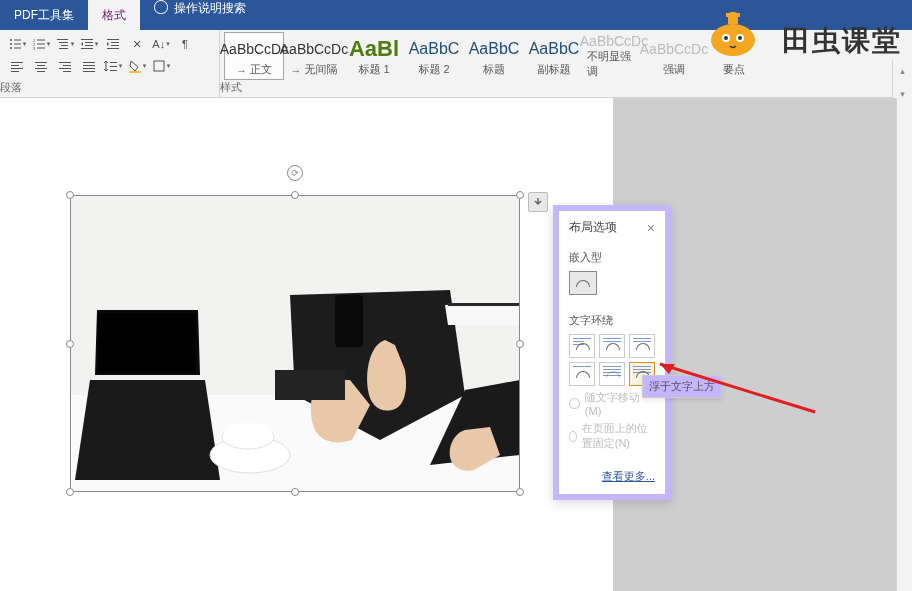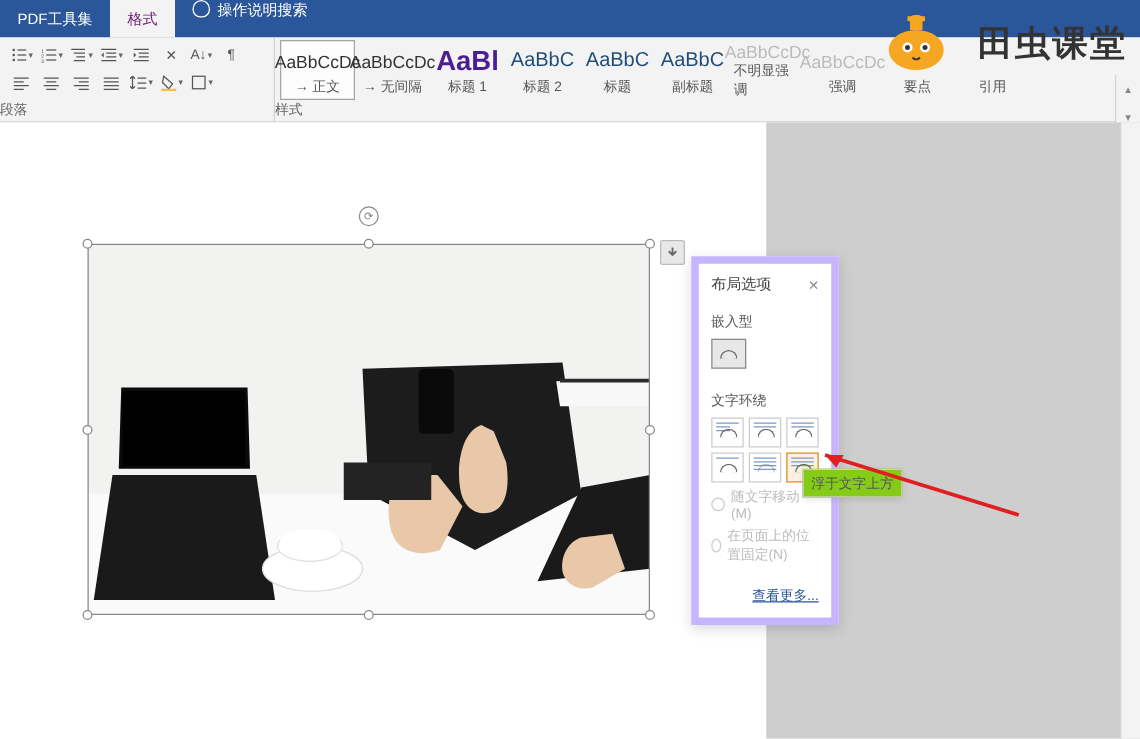--- a/index.html
+++ b/index.html
@@ -13,21 +13,21 @@
 .para-group{width:220px;border-right:1px solid #d4d4d4;padding:4px 6px;position:relative}
 .para-row{display:flex;gap:2px;margin-bottom:2px}
 .pbtn{width:22px;height:20px;display:flex;align-items:center;justify-content:center;font-size:11px;color:#555;border:1px solid transparent}
 .pbtn svg{width:14px;height:14px}
 .pbtn.dd::after{content:"▾";font-size:7px;margin-left:1px;color:#666}
 .group-label{position:absolute;bottom:2px;left:0;right:0;font-size:11px;color:#666}
 .styles-group{flex:1;padding:2px 4px;position:relative;display:flex}
 .style-box{width:60px;height:48px;border:1px solid transparent;display:flex;flex-direction:column;align-items:center;justify-content:center;font-size:10px;color:#888;padding:2px}
 .style-box.sel{border:1px solid #a5a5a5;background:#fdfdfd}
 .style-sample{font-size:14px;color:#333;height:26px;display:flex;align-items:center}
-.style-sample.big{font-size:22px;font-weight:bold;color:#4c1d95}
+.style-sample.big{font-size:22px;font-weight:bold;color:#4d7c0f}
 .style-sample.med{font-size:16px;color:#1f4e79}
 .style-sample.gray{color:#bbb}
 .style-name{font-size:11px;color:#555}
 .doc-area{position:absolute;top:98px;left:0;width:613px;height:493px;background:#fff}
 .gray-area{position:absolute;top:98px;left:613px;right:0;height:493px;background:#cecece}
 .ruler-right{position:absolute;top:98px;right:0;width:16px;height:493px;background:#f3f3f3;border-left:1px solid #d4d4d4}
 .image-sel{position:absolute;top:195px;left:70px;width:450px;height:297px}
 .sel-border{position:absolute;inset:0;border:1px solid #888}
 .handle{width:8px;height:8px;background:#fff;border:1px solid #888;border-radius:50%;position:absolute}
 .h-tl{top:-4px;left:-4px}.h-tc{top:-4px;left:calc(50% - 4px)}.h-tr{top:-4px;right:-4px}
@@ -42,27 +42,27 @@
 .lp-section{padding:6px 10px 8px;color:#555}
 .lp-label{font-size:11px;margin-bottom:6px;display:block}
 .opt-row{display:flex;gap:4px;margin-bottom:4px}
 .wrap-opt{width:28px;height:24px;border:1px solid #ccc;background:#fff;position:relative;cursor:pointer}
 .wrap-opt.sel{background:#e8e8e8;border-color:#888}
 .wrap-opt.hot{border:1.5px solid #d89028;background:#fdf2e0}
 .wrap-lines{position:absolute;inset:3px}
 .wl{height:1px;background:#7a9ac9;margin-bottom:2px}
 .wl.short{width:60%}
 .arch{width:14px;height:7px;border:1.5px solid #666;border-bottom:none;border-radius:10px 10px 0 0;position:absolute;top:8px;left:6px}
-.tooltip{position:absolute;top:375px;left:642px;background:#84cc16;border:1px solid #ccc;padding:3px 6px;font-size:11px;color:#555;z-index:11;box-shadow:0 2px 5px rgba(0,0,0,0.1)}
+.tooltip{position:absolute;top:375px;left:642px;background:#c4b5fd;border:1px solid #ccc;padding:3px 6px;font-size:11px;color:#555;z-index:11;box-shadow:0 2px 5px rgba(0,0,0,0.1)}
 .radio-row{display:flex;align-items:center;gap:5px;margin:4px 0;font-size:11px;color:#bbb}
 .radio-c{width:11px;height:11px;border:1px solid #ccc;border-radius:50%}
 .see-more{text-align:right;padding:6px 10px 10px}
 .see-more a{color:#2b579a;font-size:11px;text-decoration:underline;cursor:pointer}
 .arrow-annot{position:absolute;top:352px;left:645px;z-index:12;pointer-events:none}
-.watermark{position:absolute;top:10px;right:10px;display:flex;align-items:center;gap:24px;z-index:20}
+.watermark{position:absolute;top:10px;right:10px;display:flex;align-items:flex-end;gap:24px;z-index:20}
 .wm-logo{width:50px;height:50px}
 .wm-text{font-size:28px;font-weight:bold;color:#333;letter-spacing:2px}
 .side-gallery{position:absolute;right:0;top:30px;width:20px;height:68px;background:#f3f3f3;border-left:1px solid #d4d4d4;display:flex;flex-direction:column;align-items:center;justify-content:space-around;font-size:9px;color:#888}
 </style>
 </head>
 <body>
 
 <div class="top-tabs">
   <div class="tab">PDF工具集</div>
   <div class="tab active">格式</div>
@@ -209,24 +209,20 @@
         <div class="style-sample gray">AaBbCcDc</div>
         <div class="style-name">不明显强调</div>
       </div>
       <div class="style-box">
         <div class="style-sample gray">AaBbCcDc</div>
         <div class="style-name">强调</div>
       </div>
       <div class="style-box">
         <div class="style-sample gray"></div>
         <div class="style-name">要点</div>
-      </div>
-      <div class="style-box">
-        <div class="style-sample gray"></div>
-        <div class="style-name">引用</div>
       </div>
       <div class="group-label">样式</div>
   </div>
   <div class="side-gallery">
     <span>▴</span>
       <span>▾</span>
       <span>⊟</span>
   </div>
 </div>
 

